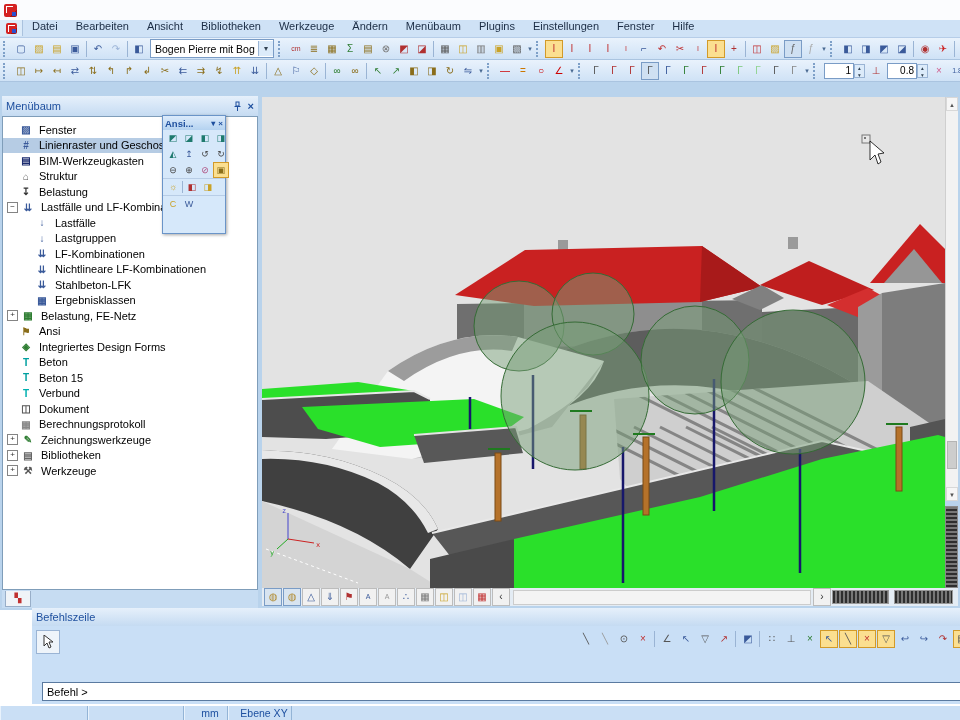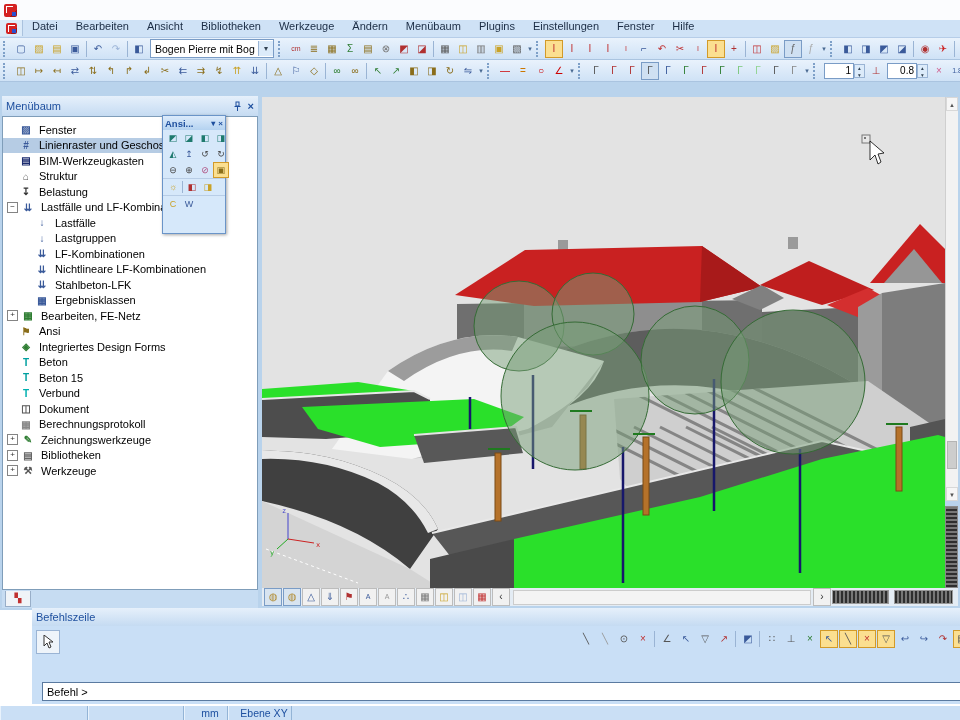--- a/index.html
+++ b/index.html
@@ -335,21 +335,21 @@
         </div>
         <div class="trow">
           <span class="ind"></span>
           <span class="expspace"></span>
           <span class="ticon" style="color: rgb(58, 90, 154);">▦</span>
           <span class="tlabel">Ergebnisklassen</span>
         </div>
         <div class="trow">
           <span class="exp">+</span>
           <span class="ticon" style="color: rgb(46, 125, 50);">▦</span>
-          <span class="tlabel">Bearbeiten, FE-Netz</span>
+          <span class="tlabel">Belastung, FE-Netz</span>
         </div>
         <div class="trow">
           <span class="expspace"></span>
           <span class="ticon" style="color: rgb(138, 109, 26);">⚑</span>
           <span class="tlabel">Ansi</span>
         </div>
         <div class="trow">
           <span class="expspace"></span>
           <span class="ticon" style="color: rgb(46, 125, 50);">◈</span>
           <span class="tlabel">Integriertes Design Forms</span>

